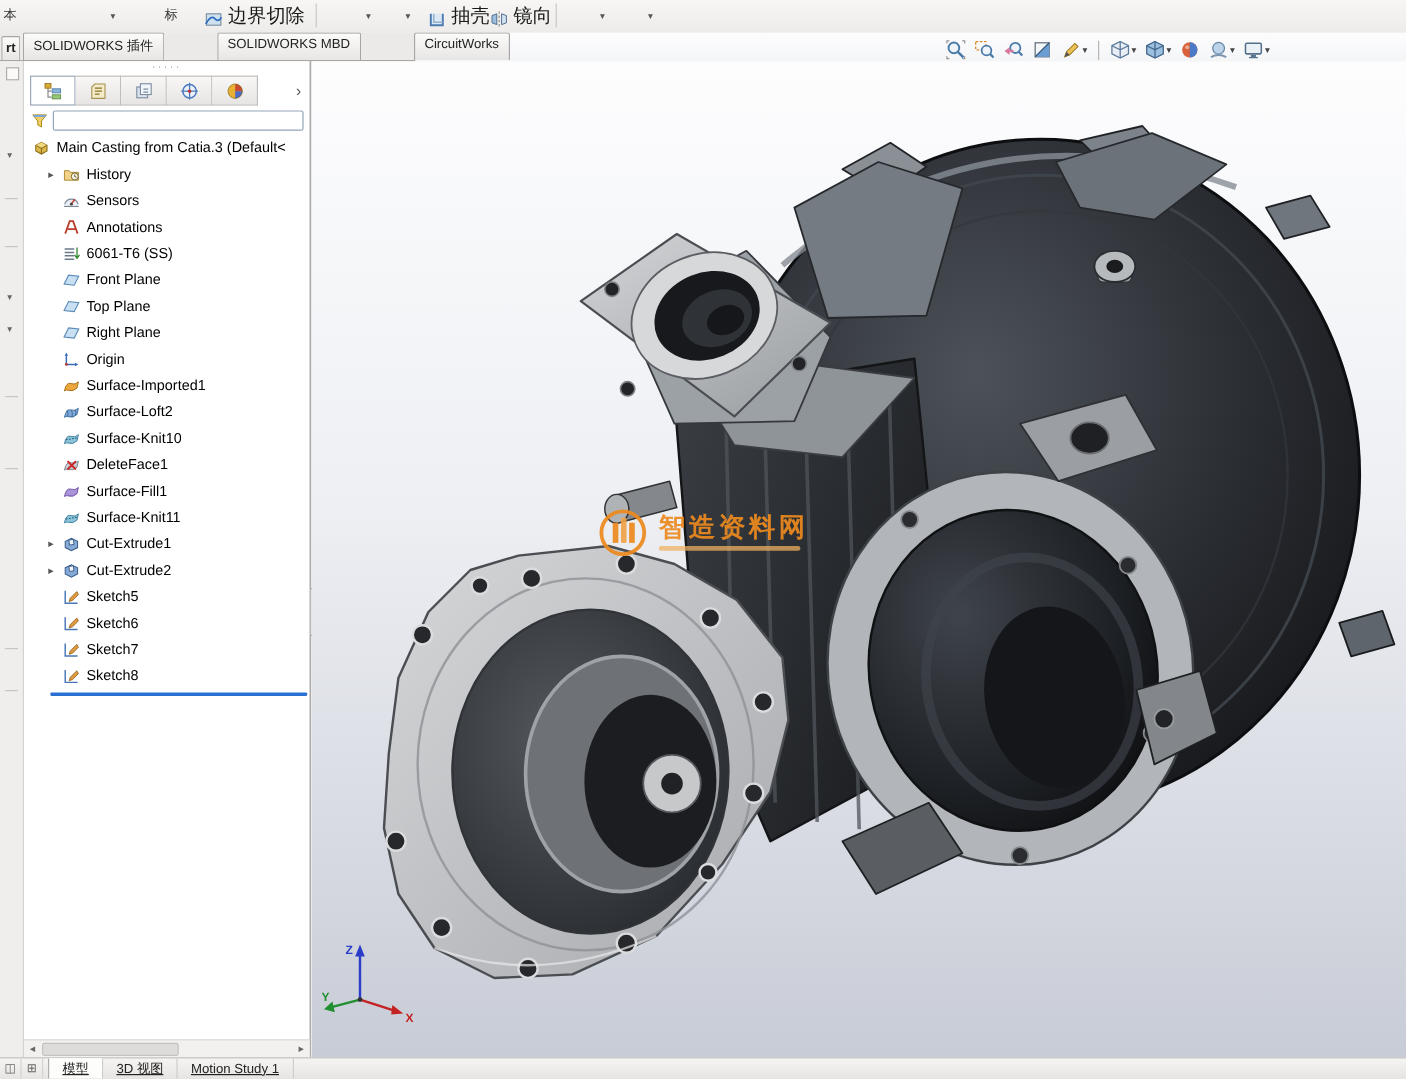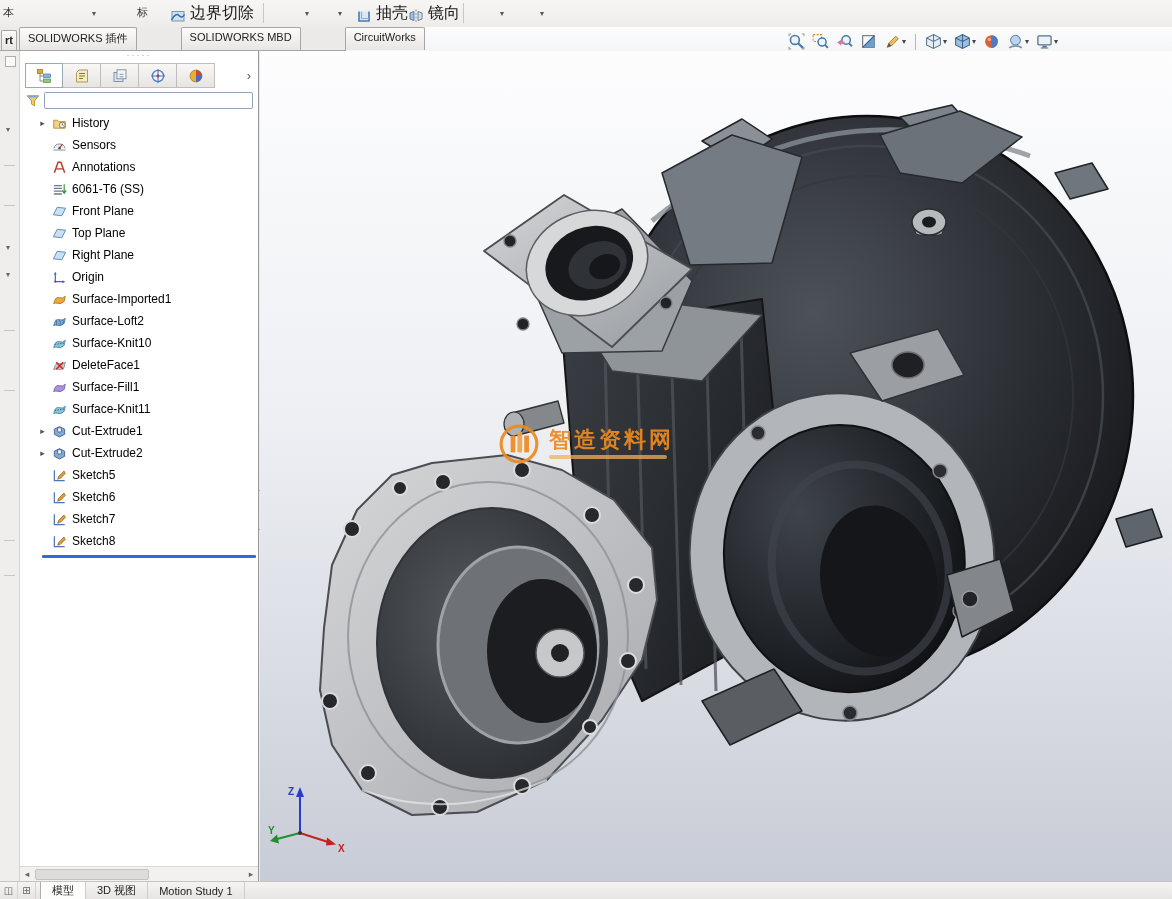--- a/index.html
+++ b/index.html
@@ -81,21 +81,21 @@
   .wm-sub { height:4px; background:#f0b060; border-radius:2px; margin-top:4px; width:118px; opacity:.8; }
   .triad { position:absolute; left:8px; bottom:28px; width:80px; height:70px; }
 
   
   .bottombar { position:absolute; left:0; bottom:0; width:100%; height:18px; box-sizing:border-box;
                background:linear-gradient(#f5f4f3,#e7e5e3); border-top:1px solid #c6c4c2;
                display:flex; align-items:stretch; font-size:11px; }
   .bb-ico { width:17px; display:flex; align-items:center; justify-content:center; color:#666; font-size:10px;
             border-right:1px solid #d6d4d2; }
   .bb-tabs { display:flex; margin-left:4px; }
-  .bb-tab { padding:4px 11px; display:flex; align-items:center; color:#222; border-right:1px solid #cfcdcb; }
+  .bb-tab { padding:4px 11px; display:flex; align-items:center; color:#222; border-right:1px solid #cfcdcb;text-decoration:underline; }
   .bb-tab.active { background:#fdfdfc; border-left:1px solid #b0aeac; box-shadow:inset 0 1px 0 #fff; }
 </style>
 </head>
 <body>
 
 <svg width="0" height="0" style="position:absolute">
 <defs>
 <symbol id="i-trim" viewBox="0 0 16 16">
         <rect x="2" y="3.5" width="12" height="9.5" fill="#cfe0ee" stroke="#7e94a8"></rect>
         <path d="M1.5 12 Q6 4 9 7.5 Q12 11 14.5 6.5" fill="none" stroke="#2a6ac0" stroke-width="1.5"></path>
@@ -393,20 +393,26 @@
         </div>
       <div class="ptab-more">›</div>
     </div>
     <div class="filter-row">
       <svg width="14" height="14" viewBox="0 0 16 16">
           <use href="#ic-funnel"></use>
         </svg>
       <input class="filter-input" type="text" value="" style="">
     </div>
     <div class="tree">
+      <div class="tree-row root">
+        <svg class="tree-icon" width="15" height="15" viewBox="0 0 16 16">
+            <use href="#ic-part"></use>
+          </svg>
+        <span class="tree-label">Main Casting from Catia.3  (Default&lt;</span>
+      </div>
     <div class="tree-row child">
           <span class="tree-arrow">▸</span>
           <svg viewBox="0 0 16 16" width="15" height="15" class="tree-icon">
             <use href="#ic-history"></use>
           </svg>
           <span class="tree-label">History</span>
         </div>
         <div class="tree-row child">
           <span class="tree-arrow"></span>
           <svg viewBox="0 0 16 16" width="15" height="15" class="tree-icon">

